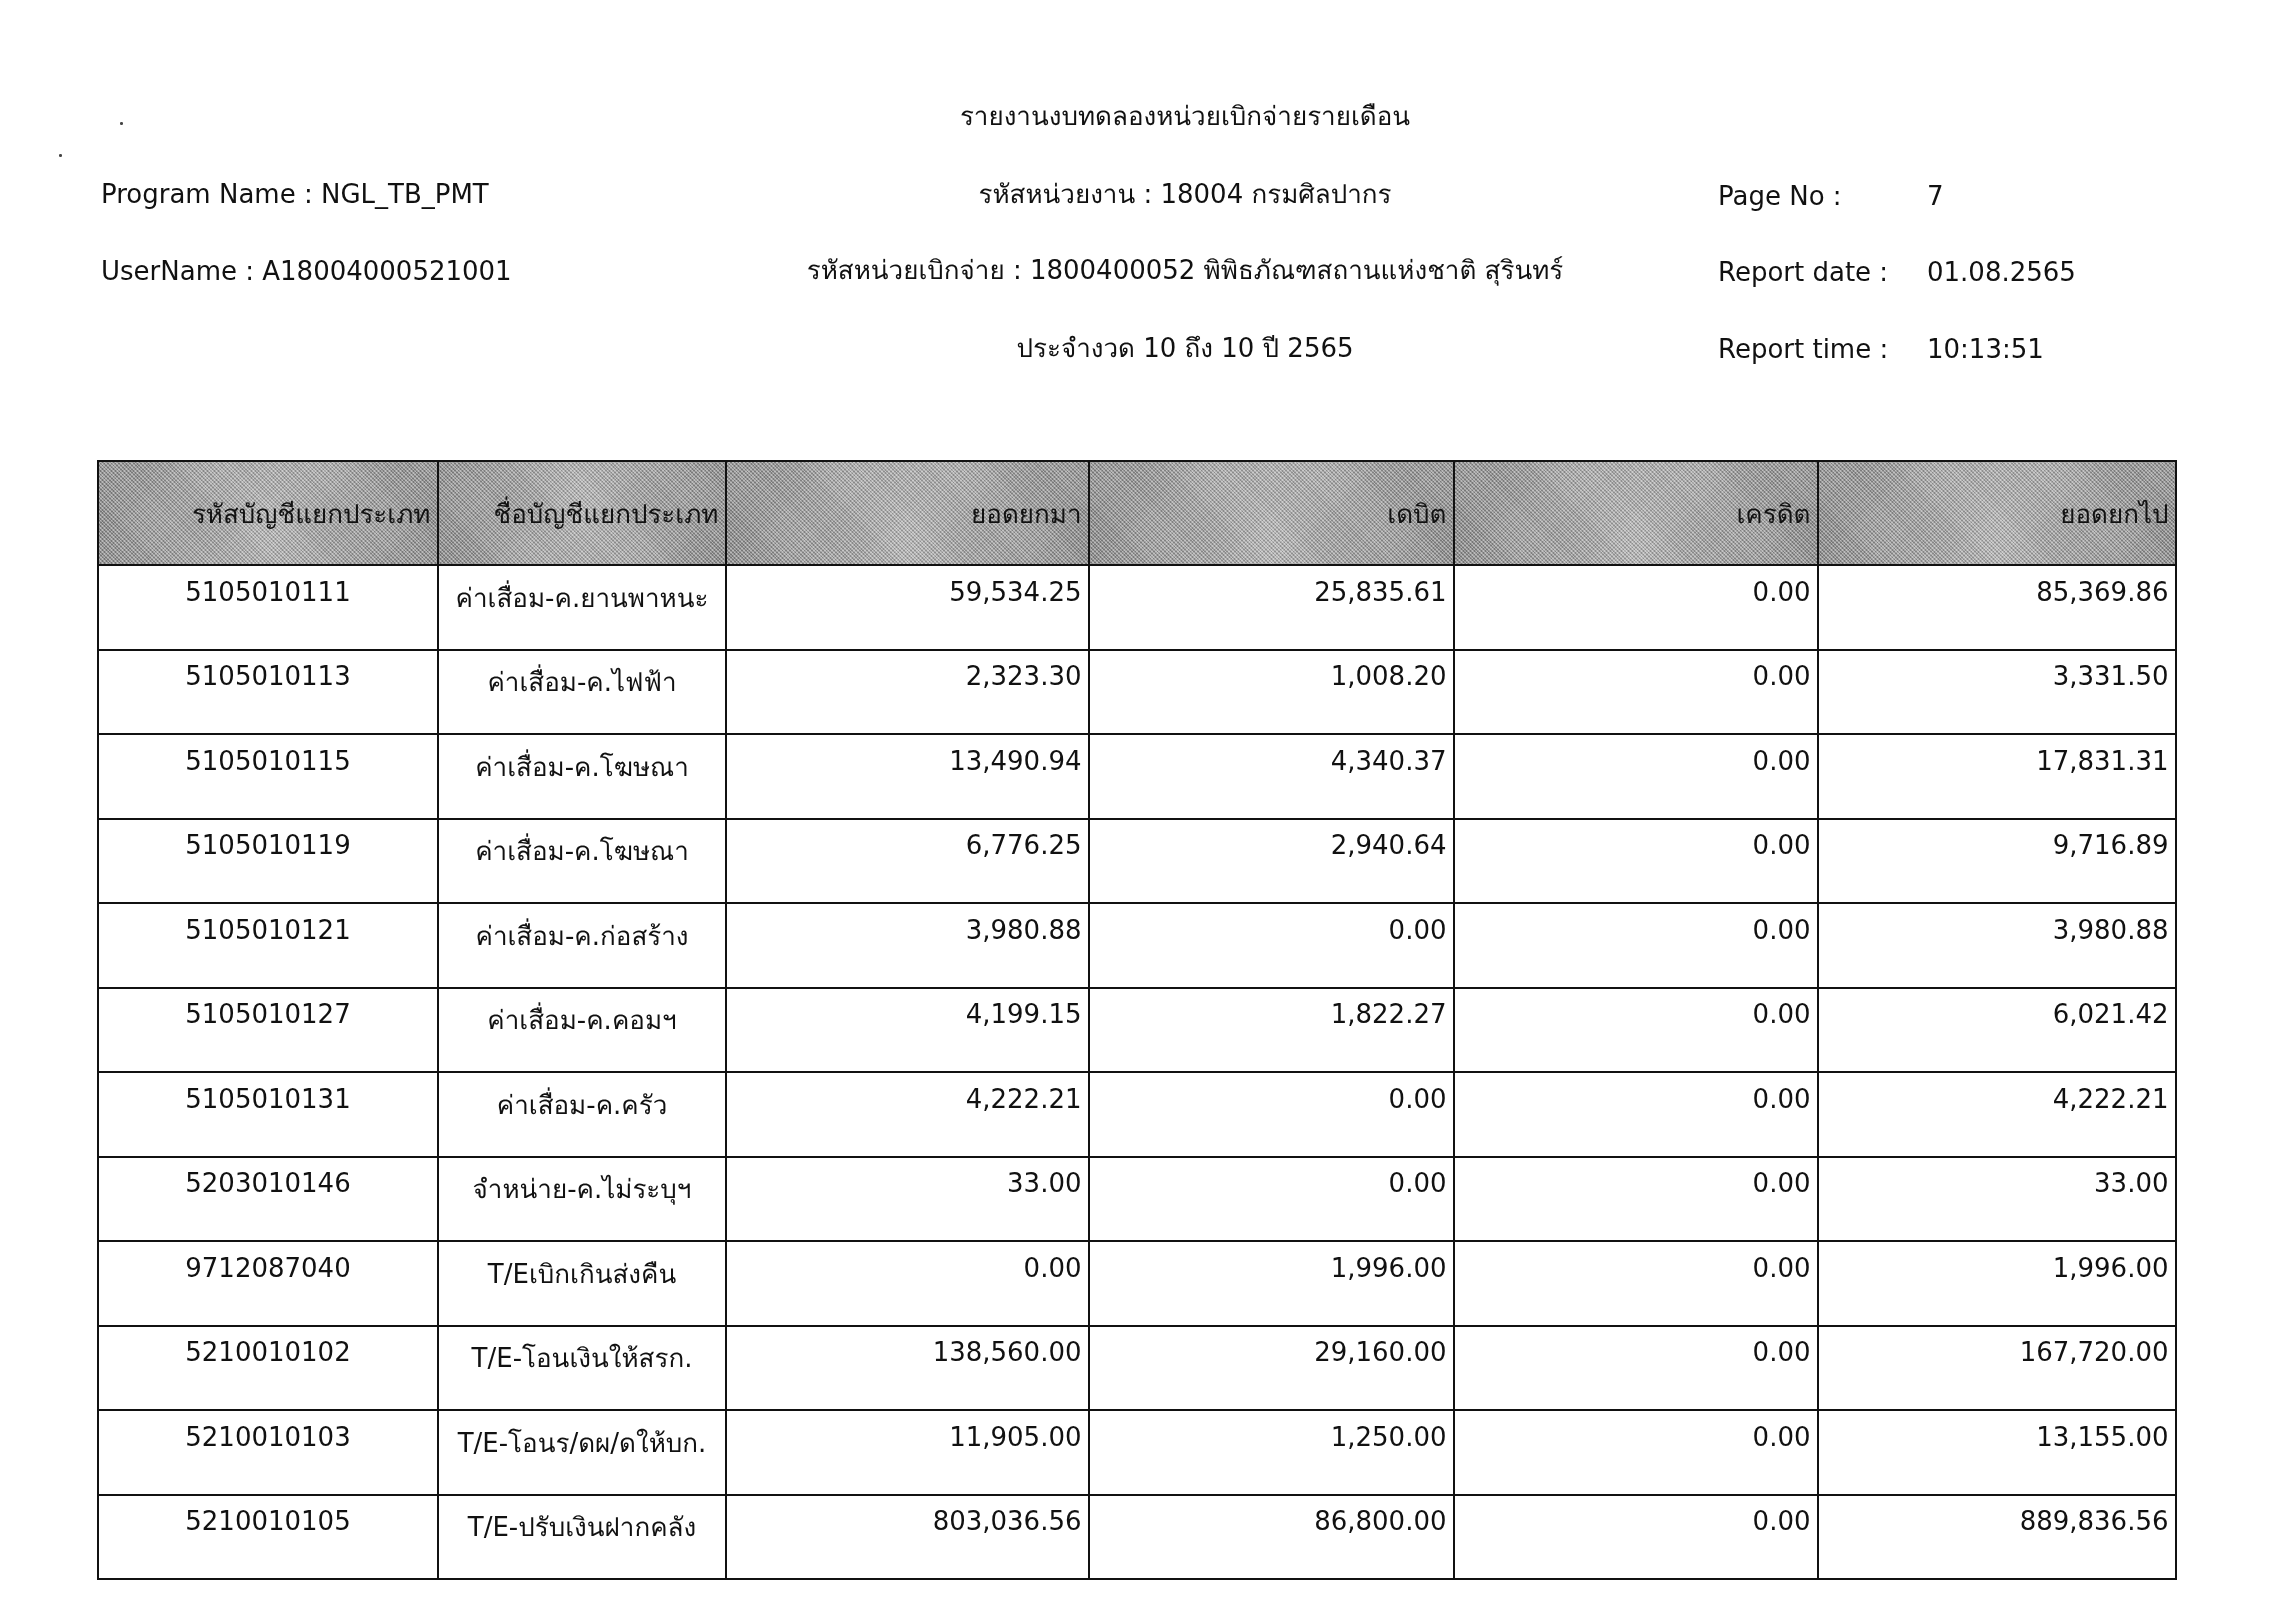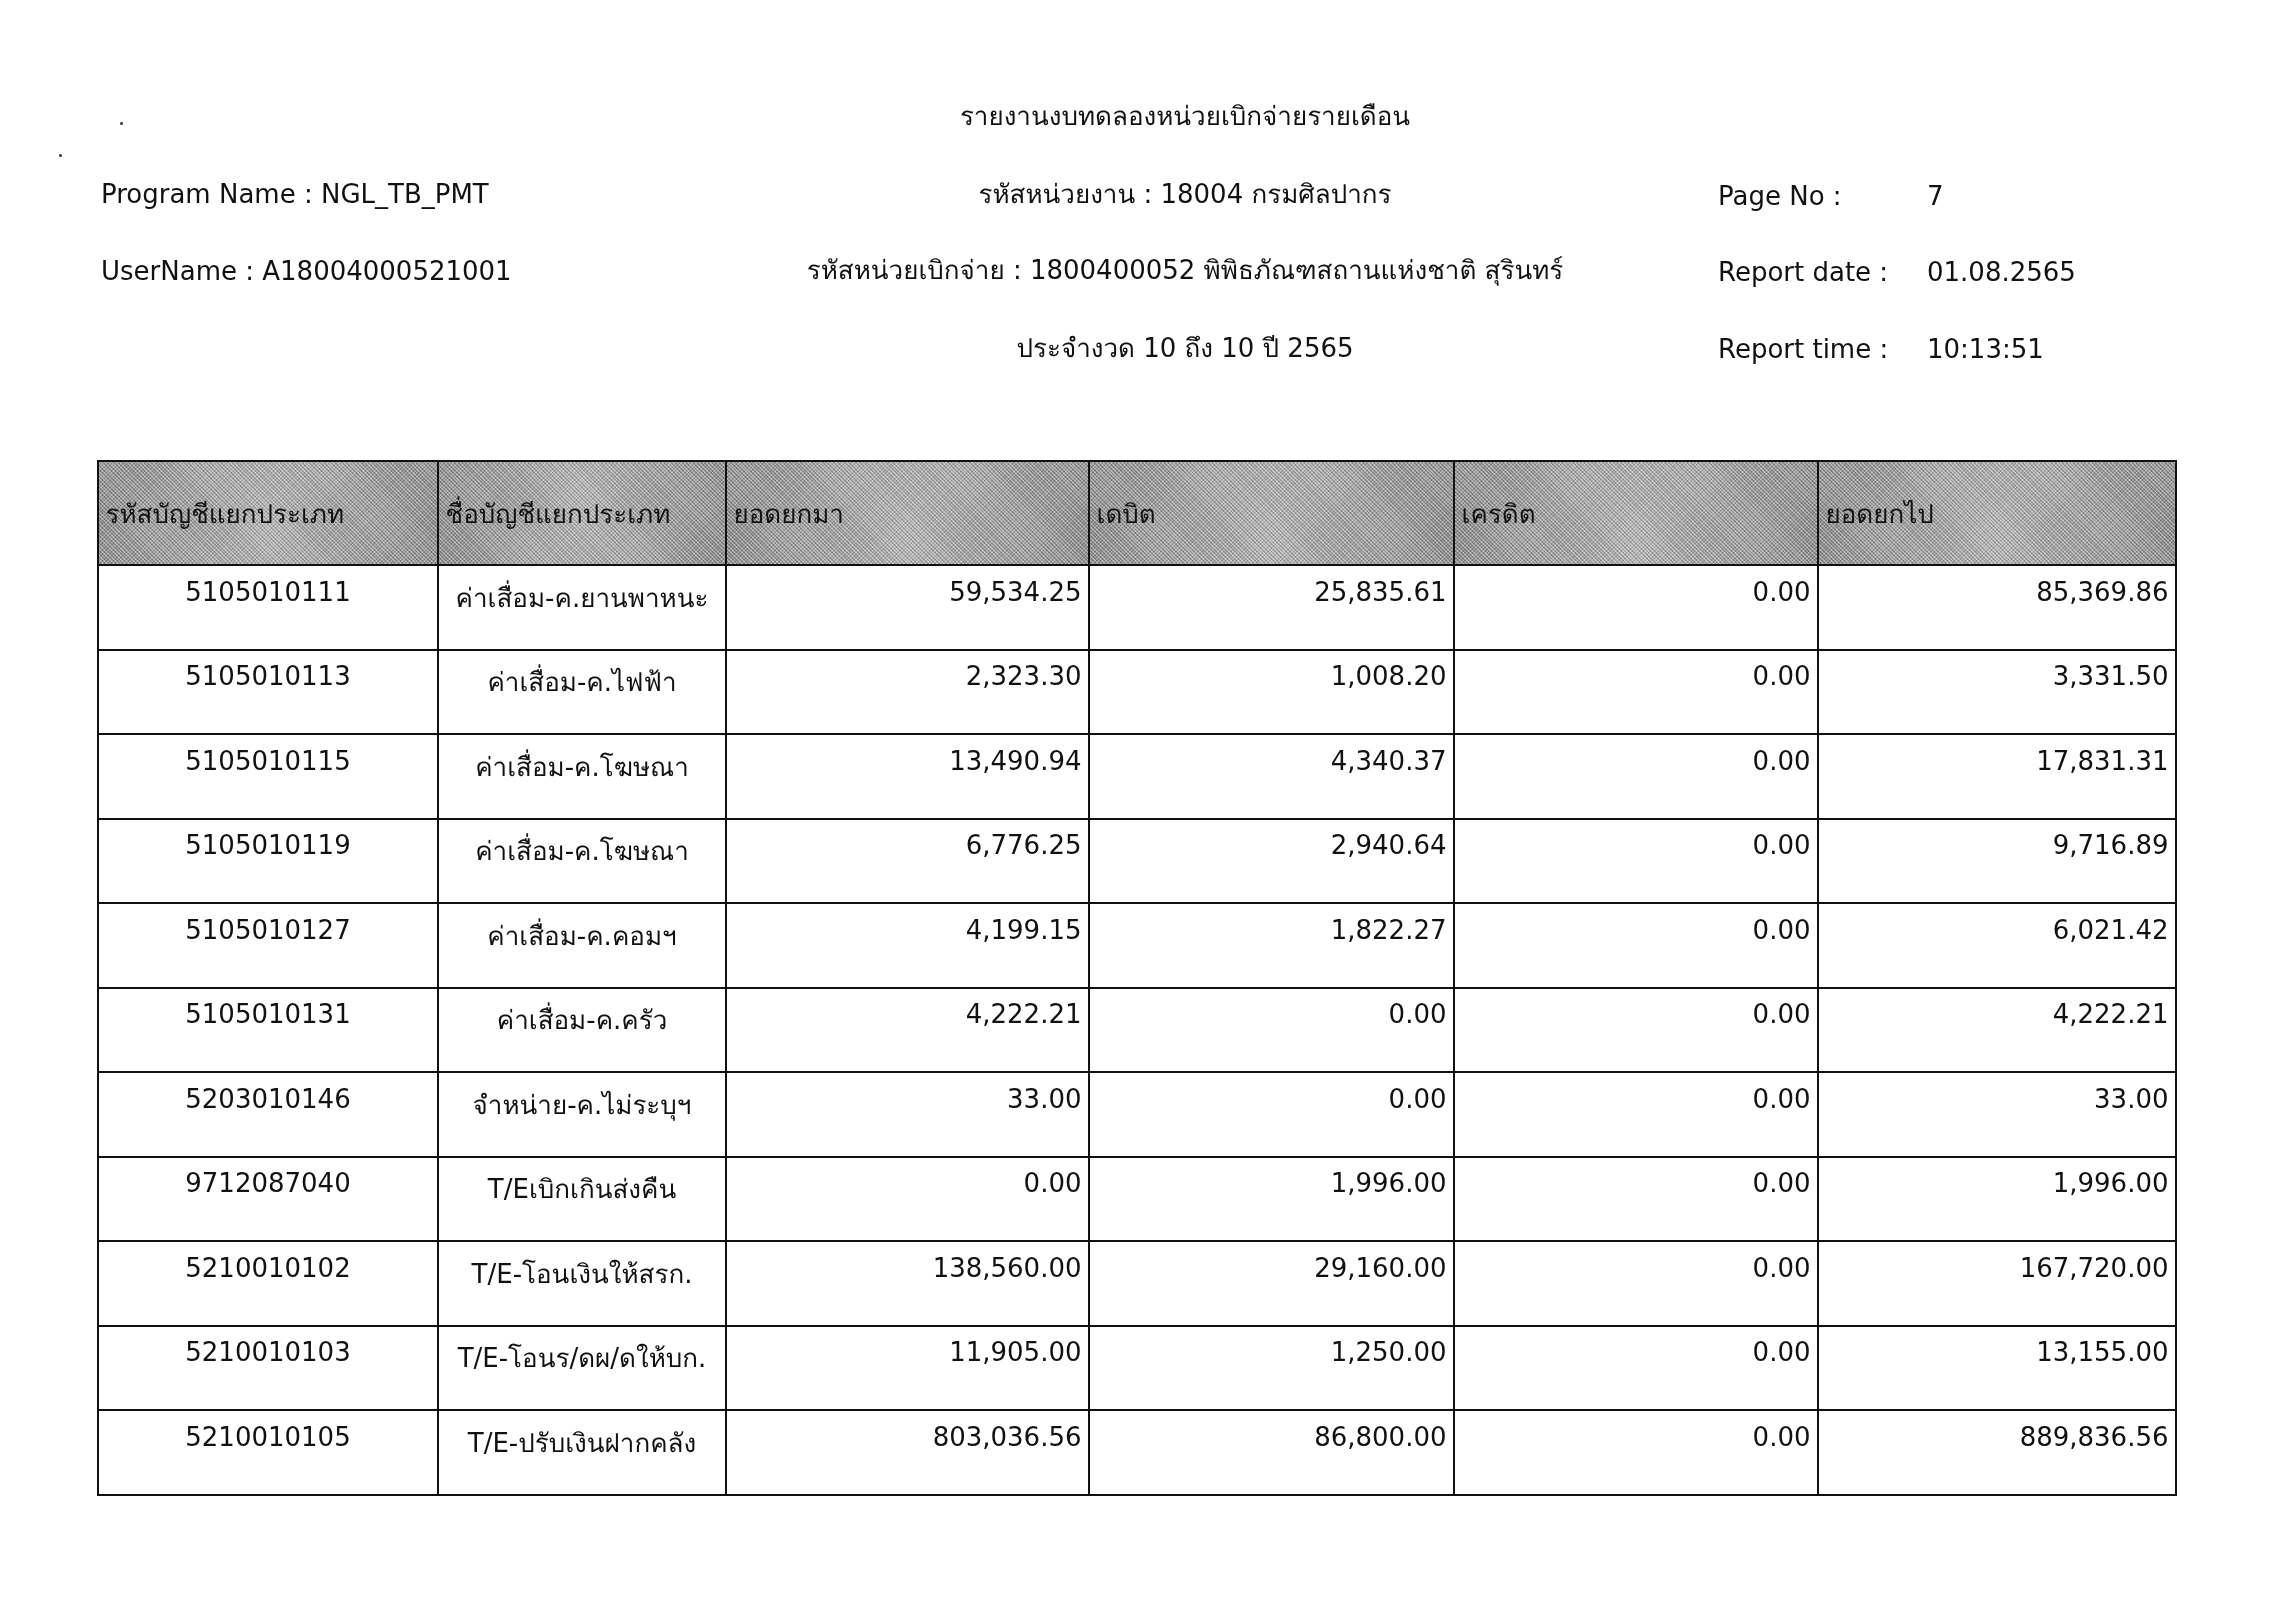--- a/index.html
+++ b/index.html
@@ -17,21 +17,21 @@
       border-collapse: collapse; table-layout: fixed;
       width: 2078px;
     }
     #report-table th, #report-table td {
       border: 2.6px solid #111111;
       font-size: 26px; font-weight: normal;
       padding: 0 6.5px;
       overflow: hidden; white-space: nowrap;
     }
     #report-table th {
-      height: 102px; text-align: left; vertical-align: middle;
+      height: 102px; text-align: right; vertical-align: middle;
       background-color: #9a9a9a;
       background-image:
         repeating-linear-gradient(45deg, rgba(255,255,255,0.25) 0 1.3px, rgba(0,0,0,0.10) 1.3px 2.6px),
         repeating-linear-gradient(-45deg, rgba(255,255,255,0.18) 0 1.3px, rgba(0,0,0,0.08) 1.3px 2.6px),
         linear-gradient(90deg, #8c8c8c, #b0b0b0 50%, #8c8c8c);
       color: #111;
     }
     #report-table td {
       height: 72px; vertical-align: top; padding-top: 10.5px;
     }
@@ -105,20 +105,28 @@
       </tr>
       <tr>
         <td class="txt">5105010119</td>
         <td class="txt">ค่าเสื่อม-ค.โฆษณา</td>
         <td class="num">6,776.25</td>
         <td class="num">2,940.64</td>
         <td class="num">0.00</td>
         <td class="num">9,716.89</td>
       </tr>
       <tr>
+        <td class="txt">5105010121</td>
+        <td class="txt">ค่าเสื่อม-ค.ก่อสร้าง</td>
+        <td class="num">3,980.88</td>
+        <td class="num">0.00</td>
+        <td class="num">0.00</td>
+        <td class="num">3,980.88</td>
+      </tr>
+      <tr>
         <td class="txt">5105010127</td>
         <td class="txt">ค่าเสื่อม-ค.คอมฯ</td>
         <td class="num">4,199.15</td>
         <td class="num">1,822.27</td>
         <td class="num">0.00</td>
         <td class="num">6,021.42</td>
       </tr>
       <tr>
         <td class="txt">5105010131</td>
         <td class="txt">ค่าเสื่อม-ค.ครัว</td>

